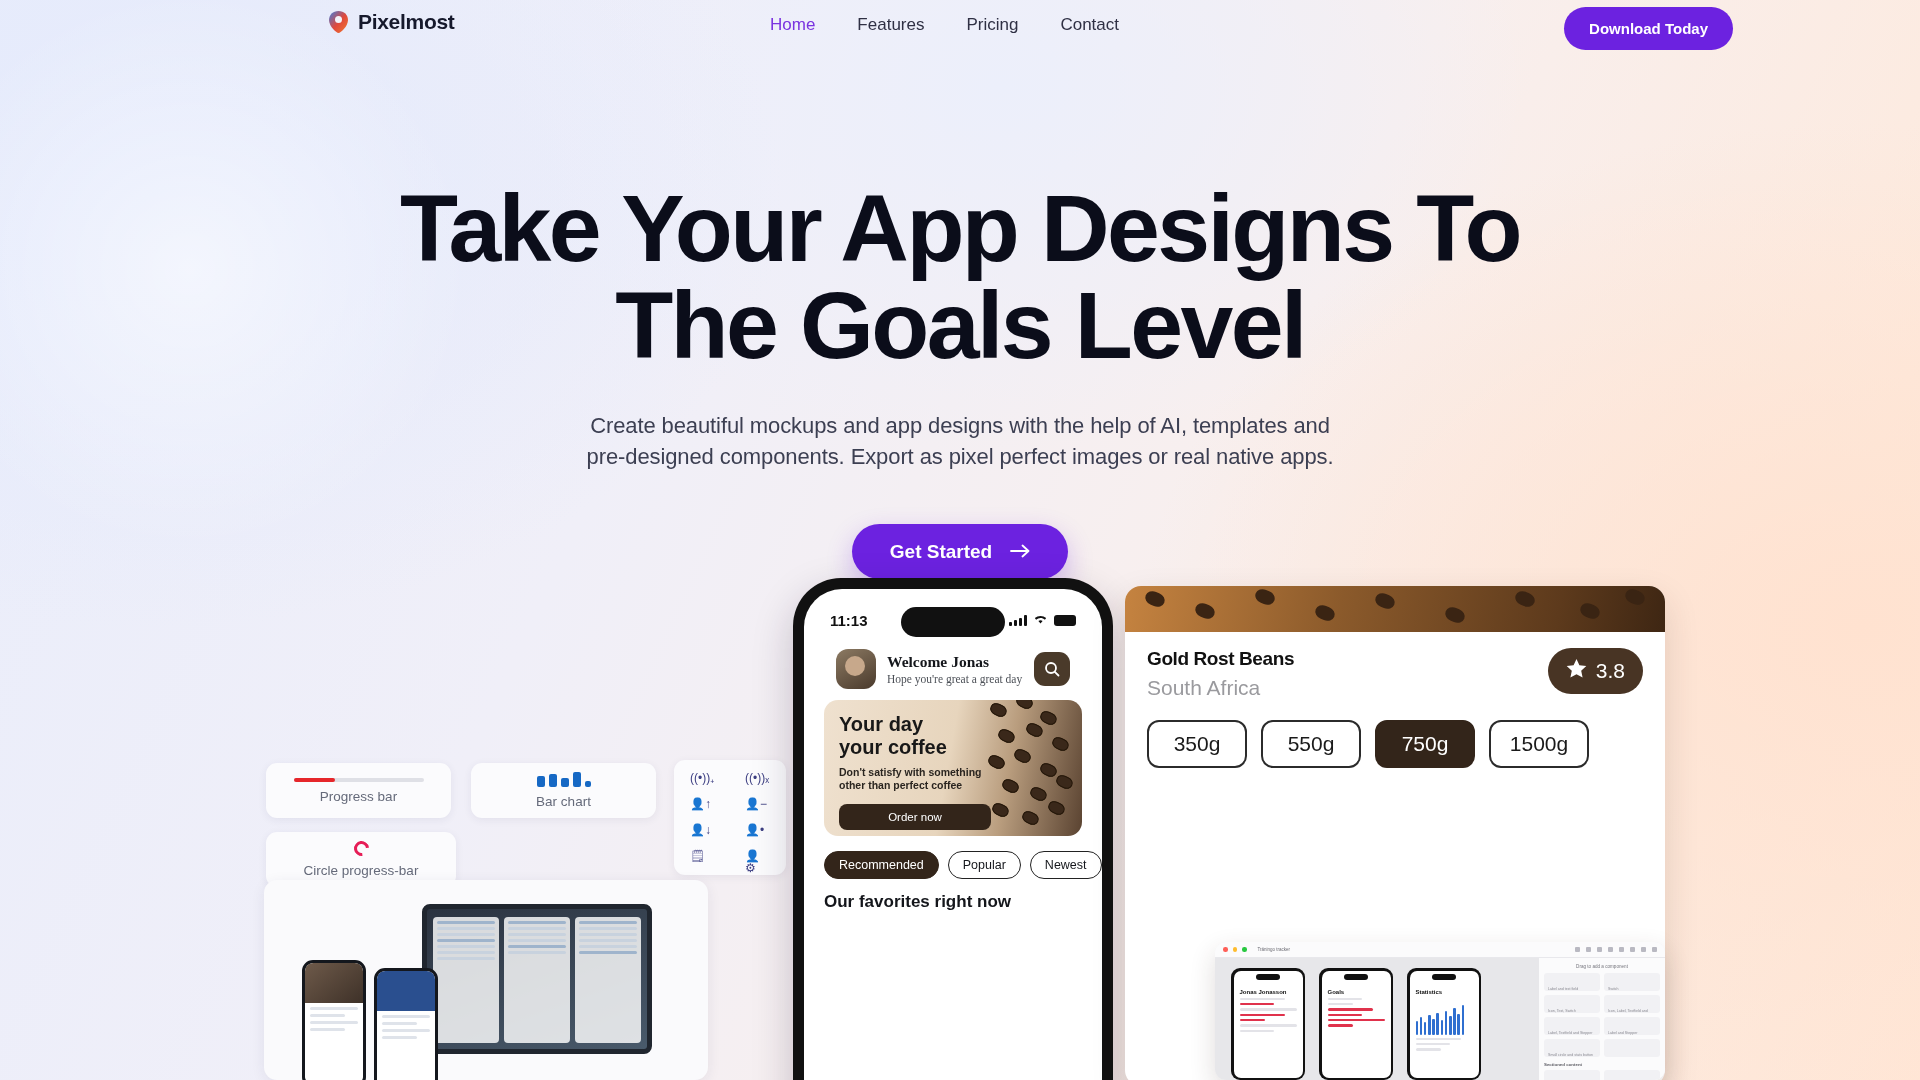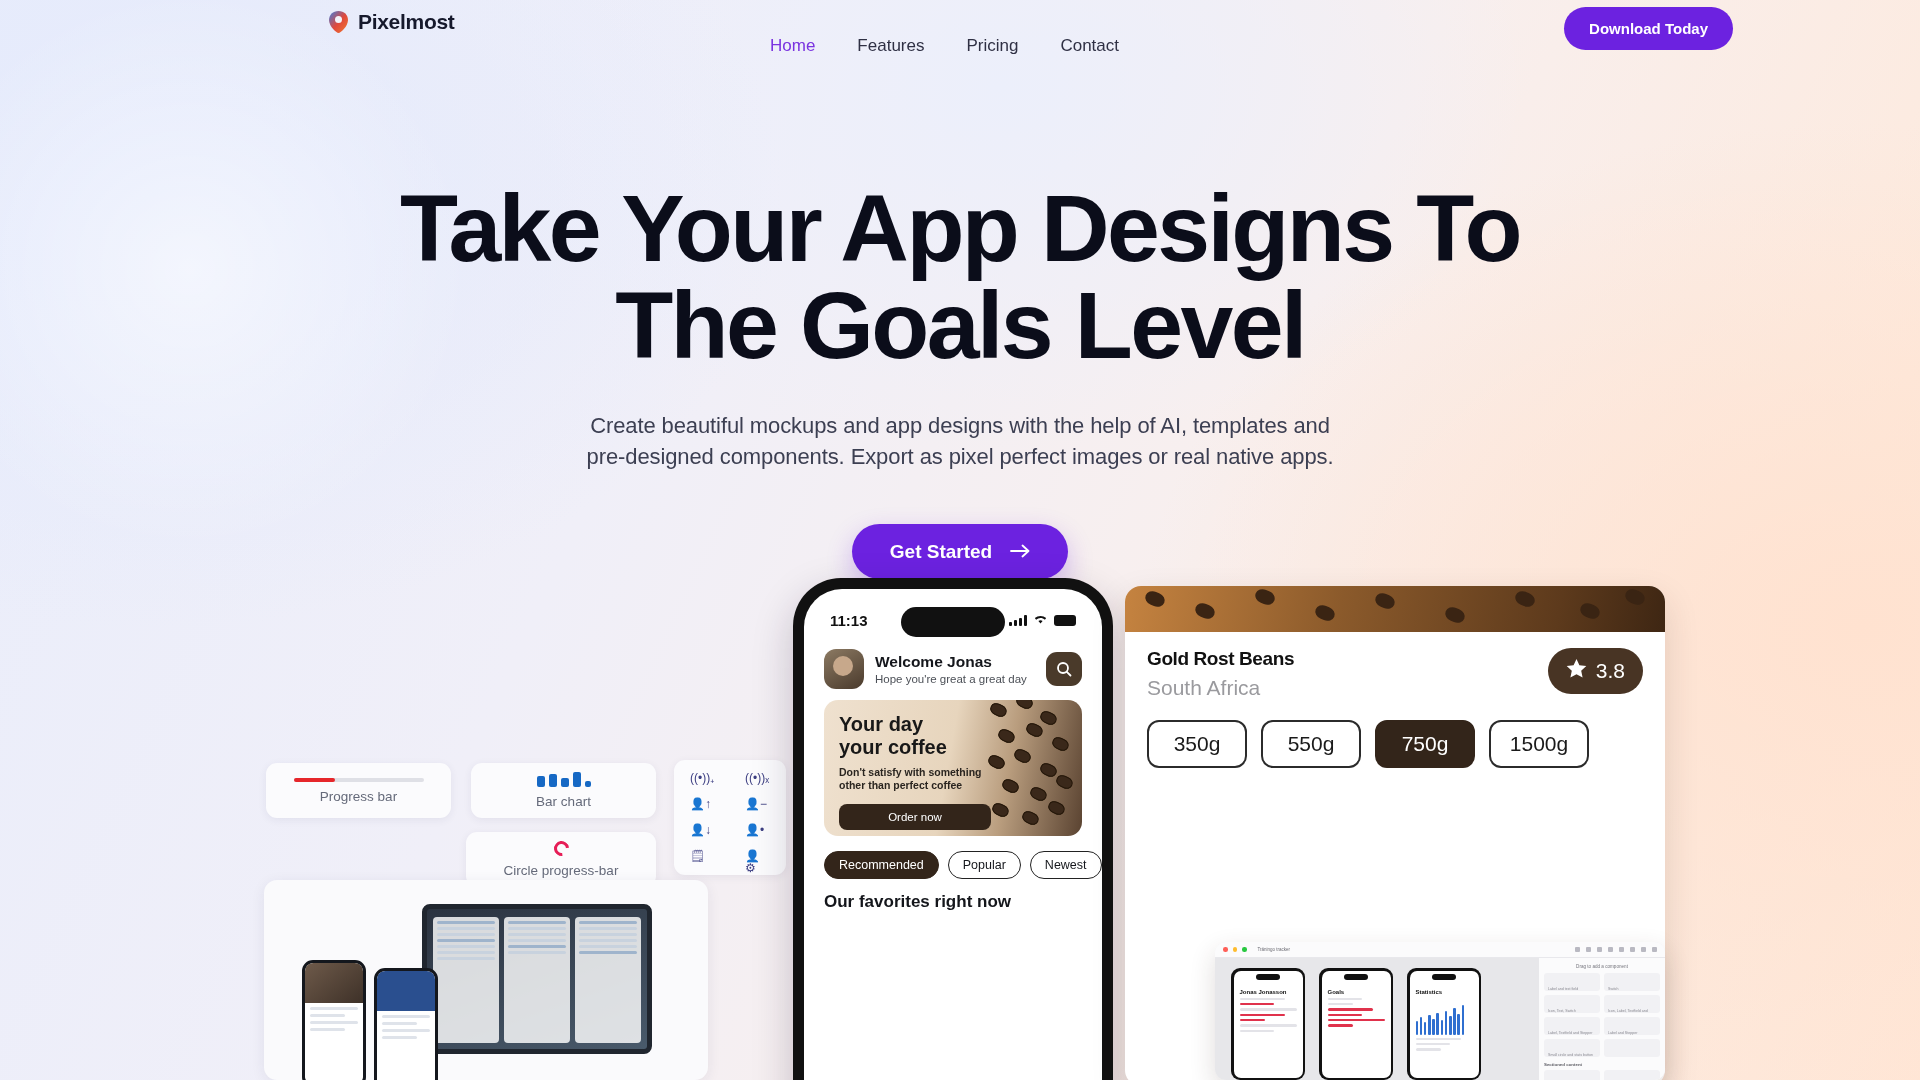--- a/index.html
+++ b/index.html
@@ -26,21 +26,21 @@
   #page{ position:absolute; inset:0; }
 
   
   .nav{
     position:absolute; left:0; top:0; width:1920px; height:56px;
     display:flex; align-items:center;
   }
   .brand{ position:absolute; left:328px; top:10px; display:flex; align-items:center; gap:9px; }
   .brand-mark{ width:21px; height:23px; position:relative; }
   .brand-name{ font-size:21px; font-weight:bold; color:#16192c; letter-spacing:-.3px; }
-  .navlinks{ position:absolute; left:770px; top:0; height:56px; display:flex; align-items:flex-end; gap:42px; }
+  .navlinks{ position:absolute; left:770px; top:15px; height:56px; display:flex; align-items:flex-start; gap:42px; }
   .navlink{ font-size:17px; color:#2f3044; text-decoration:none; }
   .navlink.active{ color:#7a33e0; }
   .dl-btn{
     position:absolute; right:187px; top:7px;
     height:43px; padding:0 25px; border:none; border-radius:22px;
     background:#6c22e0; color:#fff; font-size:15px; font-weight:bold;
     font-family:"Liberation Sans", sans-serif; cursor:pointer;
     display:flex; align-items:center;
   }
 
@@ -63,21 +63,21 @@
     font-family:"Liberation Sans", sans-serif; cursor:pointer;
     display:flex; align-items:center; gap:18px;
     box-shadow:0 10px 26px rgba(108,34,224,.28);
   }
 
   
   .collage{ position:absolute; left:0; top:700px; width:1920px; height:380px; }
 
   
   .comp-grid{ position:absolute; left:266px; top:63px; width:390px; }
-  .comp-row{ display:flex; gap:20px; margin-bottom:14px;justify-content:flex-end; }
+  .comp-row{ display:flex; gap:20px; margin-bottom:14px; }
   .comp-card{
     width:190px; height:55px; background:#fbfbfd; border-radius:11px;
     box-shadow:0 2px 9px rgba(40,40,80,.07);
     display:flex; flex-direction:column; align-items:center; justify-content:center; gap:7px;
   }
   .comp-label{ font-size:13.5px; color:#656a7a; }
   .pbar{ width:130px; height:4px; background:#dfe0e6; border-radius:3px; position:relative; }
   .pbar i{ position:absolute; left:0; top:0; height:4px; width:41px; background:#e6262b; border-radius:3px; }
   .bars{ display:flex; align-items:flex-end; gap:4px; height:15px; }
   .bars i{ width:8px; background:#1668c4; border-radius:2px; display:block; }
@@ -130,21 +130,21 @@
     box-shadow:0 16px 40px rgba(30,20,50,.22);
   }
   .phone .screen{ position:absolute; inset:11px; background:#fff; border-radius:38px; overflow:hidden; }
   .notch{ position:absolute; left:50%; transform:translateX(-50%); top:18px; width:104px; height:30px; background:#111; border-radius:16px; z-index:4; }
   .statusbar{ position:absolute; left:0; right:0; top:18px; height:26px; display:flex; align-items:center; justify-content:space-between; padding:0 26px; z-index:3; }
   .st-time{ font-size:15px; font-weight:bold; color:#111; }
   .st-icons{ display:flex; align-items:center; gap:6px; }
   .sig{ display:flex; align-items:flex-end; gap:2px; height:11px; }
   .sig i{ width:3px; background:#111; border-radius:1px; display:block; }
   .batt{ width:22px; height:11px; border-radius:3px; background:#111; }
-  .ph-head{ position:absolute; left:0; right:0; top:60px; display:flex; align-items:center; padding:0 20px; gap:11px; }
+  .ph-head{ position:absolute; left:0; right:0; top:60px; display:flex; align-items:center; padding:0 32px; gap:11px;font-family:Liberation Serif, serif; }
   .avatar{ width:40px; height:40px; border-radius:12px; background:linear-gradient(150deg,#8c7a63,#4a3a2c); flex:none; overflow:hidden; position:relative; }
   .avatar:after{ content:""; position:absolute; left:9px; top:7px; width:20px; height:20px; border-radius:50%; background:#c7a88b; }
   .hd-txt{ flex:1; }
   .hd-t{ font-size:15.5px; font-weight:bold; color:#15171c; }
   .hd-s{ font-size:11.5px; color:#4c5057; margin-top:2px; }
   .srch{ width:36px; height:34px; border-radius:11px; background:#4a3a2a; display:flex; align-items:center; justify-content:center; }
   .coffee-card{
     position:absolute; left:20px; right:20px; top:111px; height:136px;
     border-radius:14px; overflow:hidden;
     background:linear-gradient(100deg,#efe1cf 0%,#e7d5bd 48%,#b99d7e 70%,#5a4331 100%);

